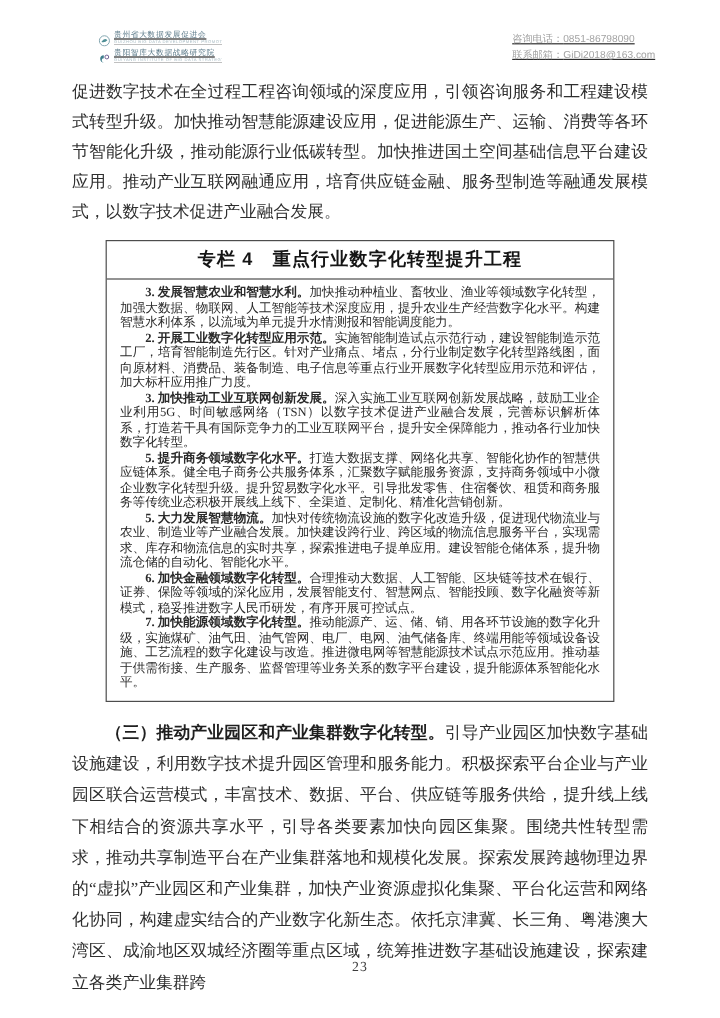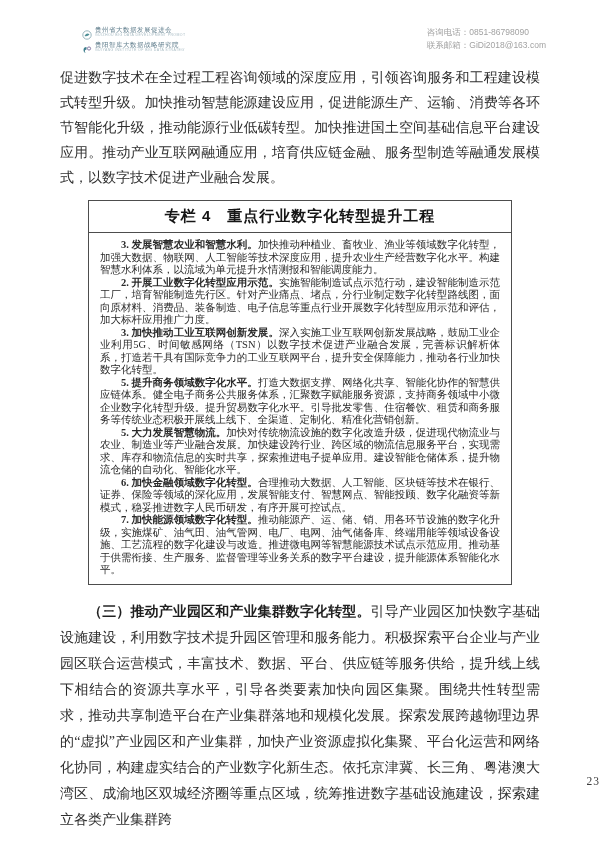--- a/index.html
+++ b/index.html
@@ -4,21 +4,21 @@
 <style>
   html,body{margin:0;padding:0;}
   body{
     width:600px;height:848px;background:#ffffff;
     font-family:"Liberation Serif","DejaVu Serif",serif;
     color:#2e2e2e;
   }
   .page{position:relative;width:600px;height:848px;overflow:hidden;background:#ffffff;}
 
   
-  .header{display:flex;justify-content:space-between;align-items:flex-start;padding:26px 54px 0 82px;}
+  .header{display:flex;justify-content:space-between;align-items:flex-start;padding:26px 54px 0 82px;text-decoration:underline;}
   .logos{display:flex;flex-direction:column;gap:4px;}
   .logo-row{display:flex;align-items:flex-start;gap:3px;}
   .logo-icon{flex:0 0 auto;width:10px;height:10px;margin-top:0;}
   .logo-lines{display:flex;flex-direction:column;}
   .logo-text{font-size:6.5px;line-height:7px;color:#5f7d8c;font-family:"Liberation Sans","DejaVu Sans",sans-serif;letter-spacing:0.5px;}
   .logo-sub{font-size:3.5px;line-height:4px;color:#a9bcc4;font-family:"Liberation Sans","DejaVu Sans",sans-serif;letter-spacing:0.4px;white-space:nowrap;overflow:hidden;max-width:90px;}
   .contact{font-family:"Liberation Sans","DejaVu Sans",sans-serif;font-size:8.5px;line-height:13px;color:#a2a2a2;text-align:left;}
 
   
   .content{padding:0 60px;}
@@ -33,21 +33,21 @@
   }
   .box-body{padding:6px 11px 7px 11px;}
   .box-item{font-size:10.5px;line-height:12.5px;text-align:justify;text-indent:2em;color:#2a2a2a;margin:0;}
   .box-item .lead{font-weight:bold;}
 
   
   .section{margin:14px 0 0 0;font-size:14px;line-height:26px;text-align:justify;text-indent:2em;color:#2e2e2e;}
   .section .lead{font-weight:bold;color:#1f1f1f;}
 
   
-  .page-num{position:absolute;left:0;bottom:61px;width:100%;text-align:right;font-size:11.5px;color:#3c3c3c;letter-spacing:1px;}
+  .page-num{position:absolute;left:0;bottom:36px;width:100%;text-align:center;font-size:11.5px;color:#3c3c3c;letter-spacing:1px;}
 </style>
 </head>
 <body>
 
 <div class="page">
 
   <div class="header">
     <div class="logos">
       <div class="logo-row">
         <span class="logo-icon">

